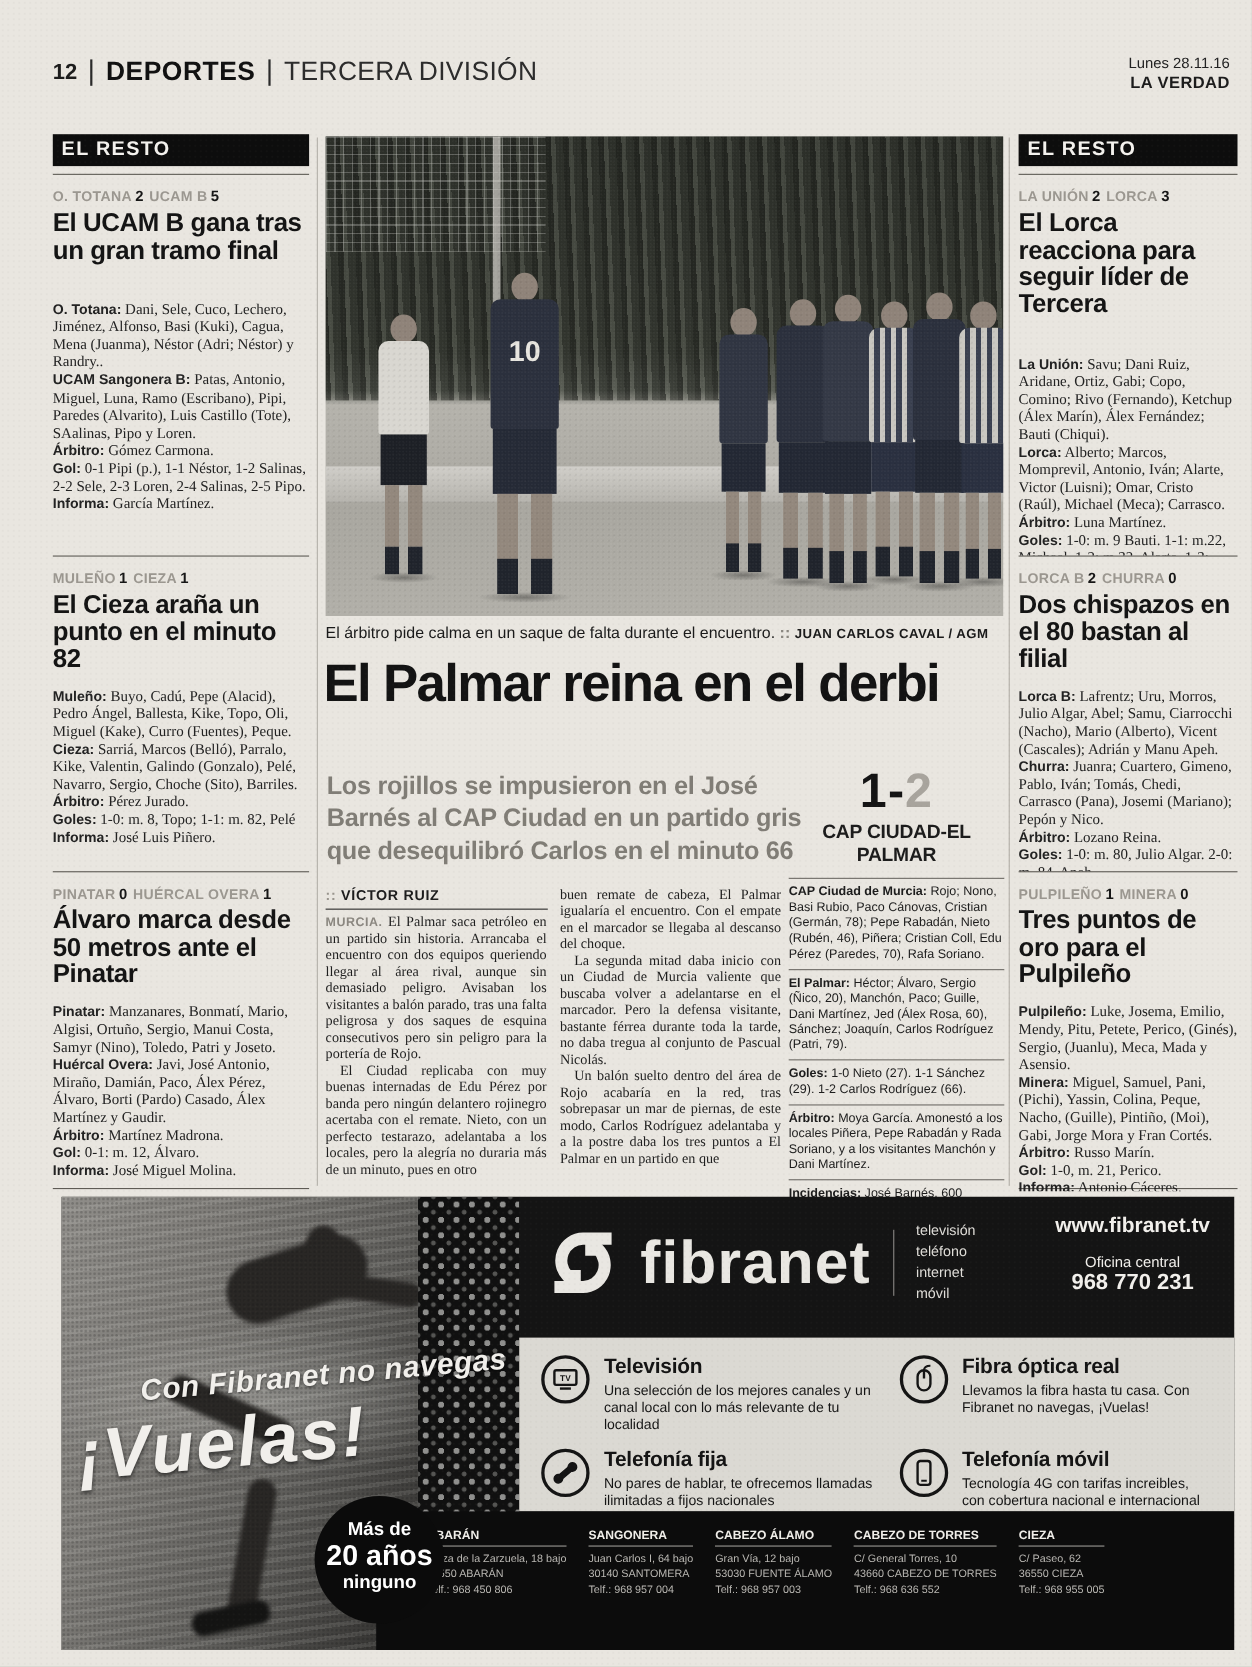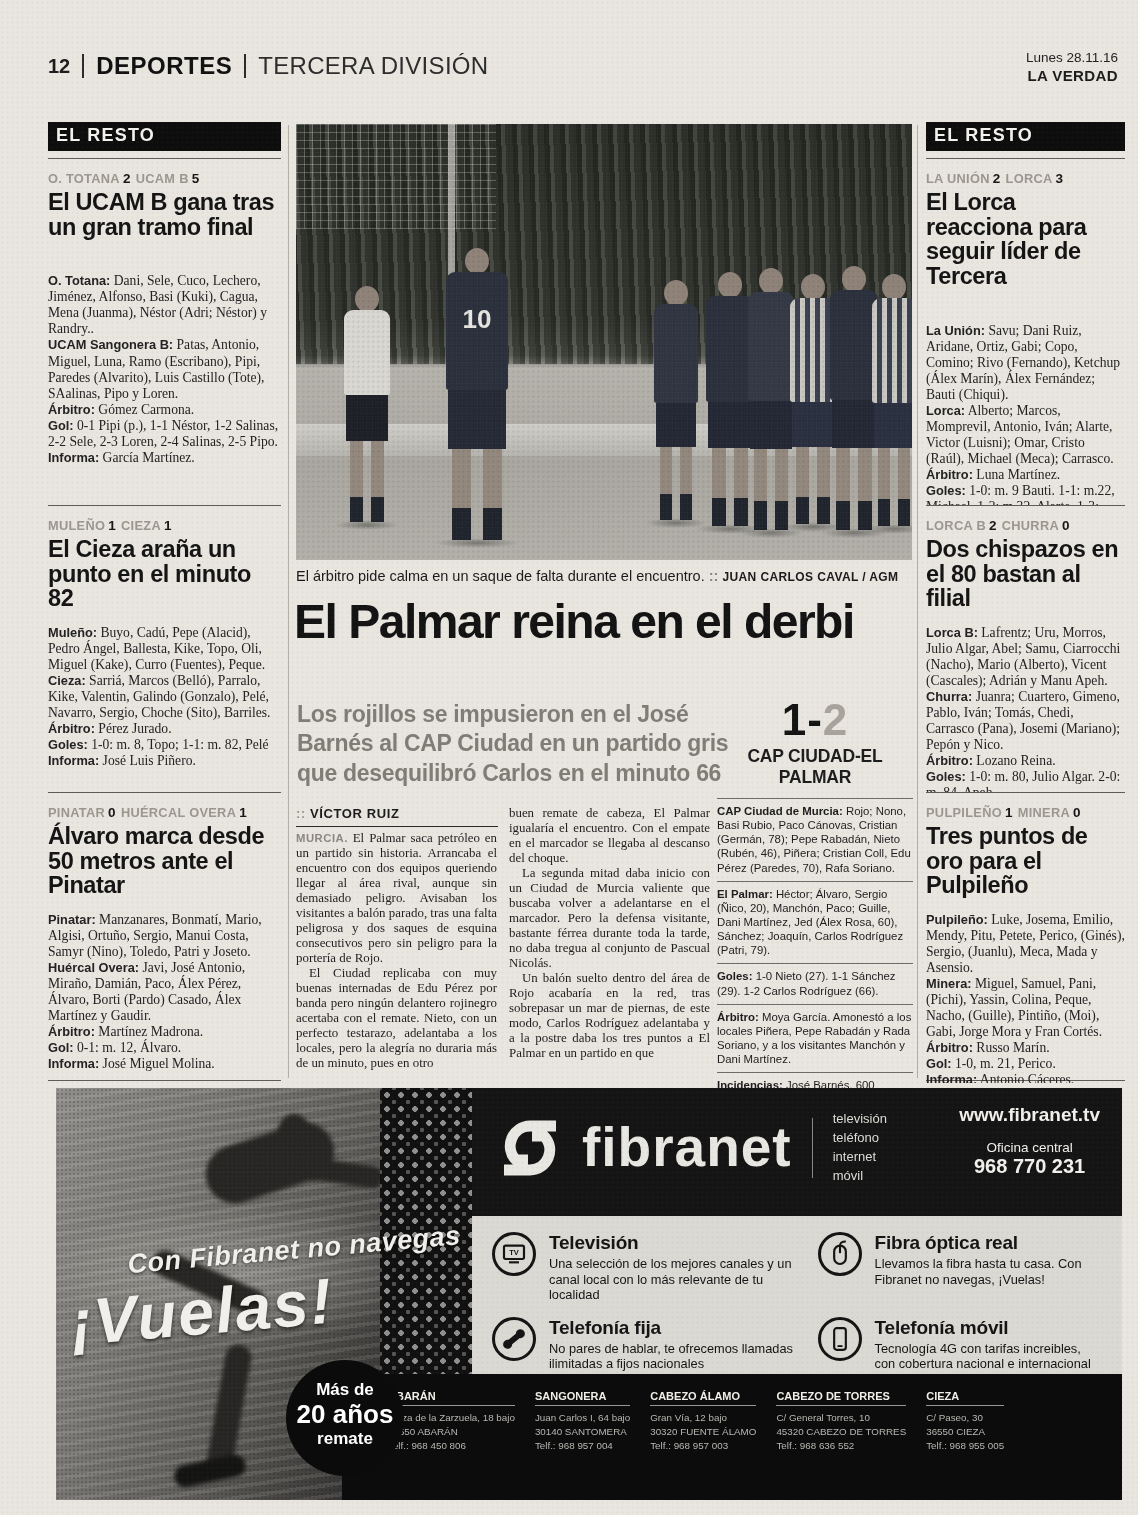--- a/index.html
+++ b/index.html
@@ -375,21 +375,21 @@
     <div class="halftone-strip"></div>
 
     <div class="slogans">
       <div class="slog1">Con Fibranet no navegas</div>
       <div class="slog2">¡Vuelas!</div>
     </div>
 
     <div class="badge">
       <div class="b1">Más de</div>
       <div class="b2">20 años</div>
-      <div class="b3">remate</div>
+      <div class="b3">ninguno</div>
     </div>
 
     <div class="ad-right">
       <div class="brand-band">
         <div class="logo-row">
           <svg width="72" height="72" viewBox="0 0 72 72">
             <path d="M62 14 H36 a20 20 0 0 0 -14 34 h12" fill="none" stroke="#e9e7e2" stroke-width="11" stroke-linecap="butt"></path>
             <path d="M10 58 H36 a20 20 0 0 0 14 -34 h-12" fill="none" stroke="#e9e7e2" stroke-width="11" stroke-linecap="butt"></path>
           </svg>
           <div class="wordmark">fibranet</div>
@@ -477,34 +477,34 @@
         <div class="loc">
           <div class="loc-name">SANGONERA</div>
           <div class="loc-line">Juan Carlos I, 64 bajo</div>
           <div class="loc-line">30140 SANTOMERA</div>
           <div class="loc-line">Telf.: 968 957 004</div>
         </div>
 
         <div class="loc">
           <div class="loc-name">CABEZO ÁLAMO</div>
           <div class="loc-line">Gran Vía, 12 bajo</div>
-          <div class="loc-line">30320 FUENTE ÁLAMO</div>
+          <div class="loc-line">53030 FUENTE ÁLAMO</div>
           <div class="loc-line">Telf.: 968 957 003</div>
         </div>
 
 
         <div class="loc">
           <div class="loc-name">CABEZO DE TORRES</div>
           <div class="loc-line">C/ General Torres, 10</div>
-          <div class="loc-line">45320 CABEZO DE TORRES</div>
+          <div class="loc-line">43660 CABEZO DE TORRES</div>
           <div class="loc-line">Telf.: 968 636 552</div>
         </div>
 
         <div class="loc">
           <div class="loc-name">CIEZA</div>
-          <div class="loc-line">C/ Paseo, 30</div>
+          <div class="loc-line">C/ Paseo, 62</div>
           <div class="loc-line">36550 CIEZA</div>
           <div class="loc-line">Telf.: 968 955 005</div>
         </div>
       </div>
   </div>
 
 </div>
 
 </body></html>

